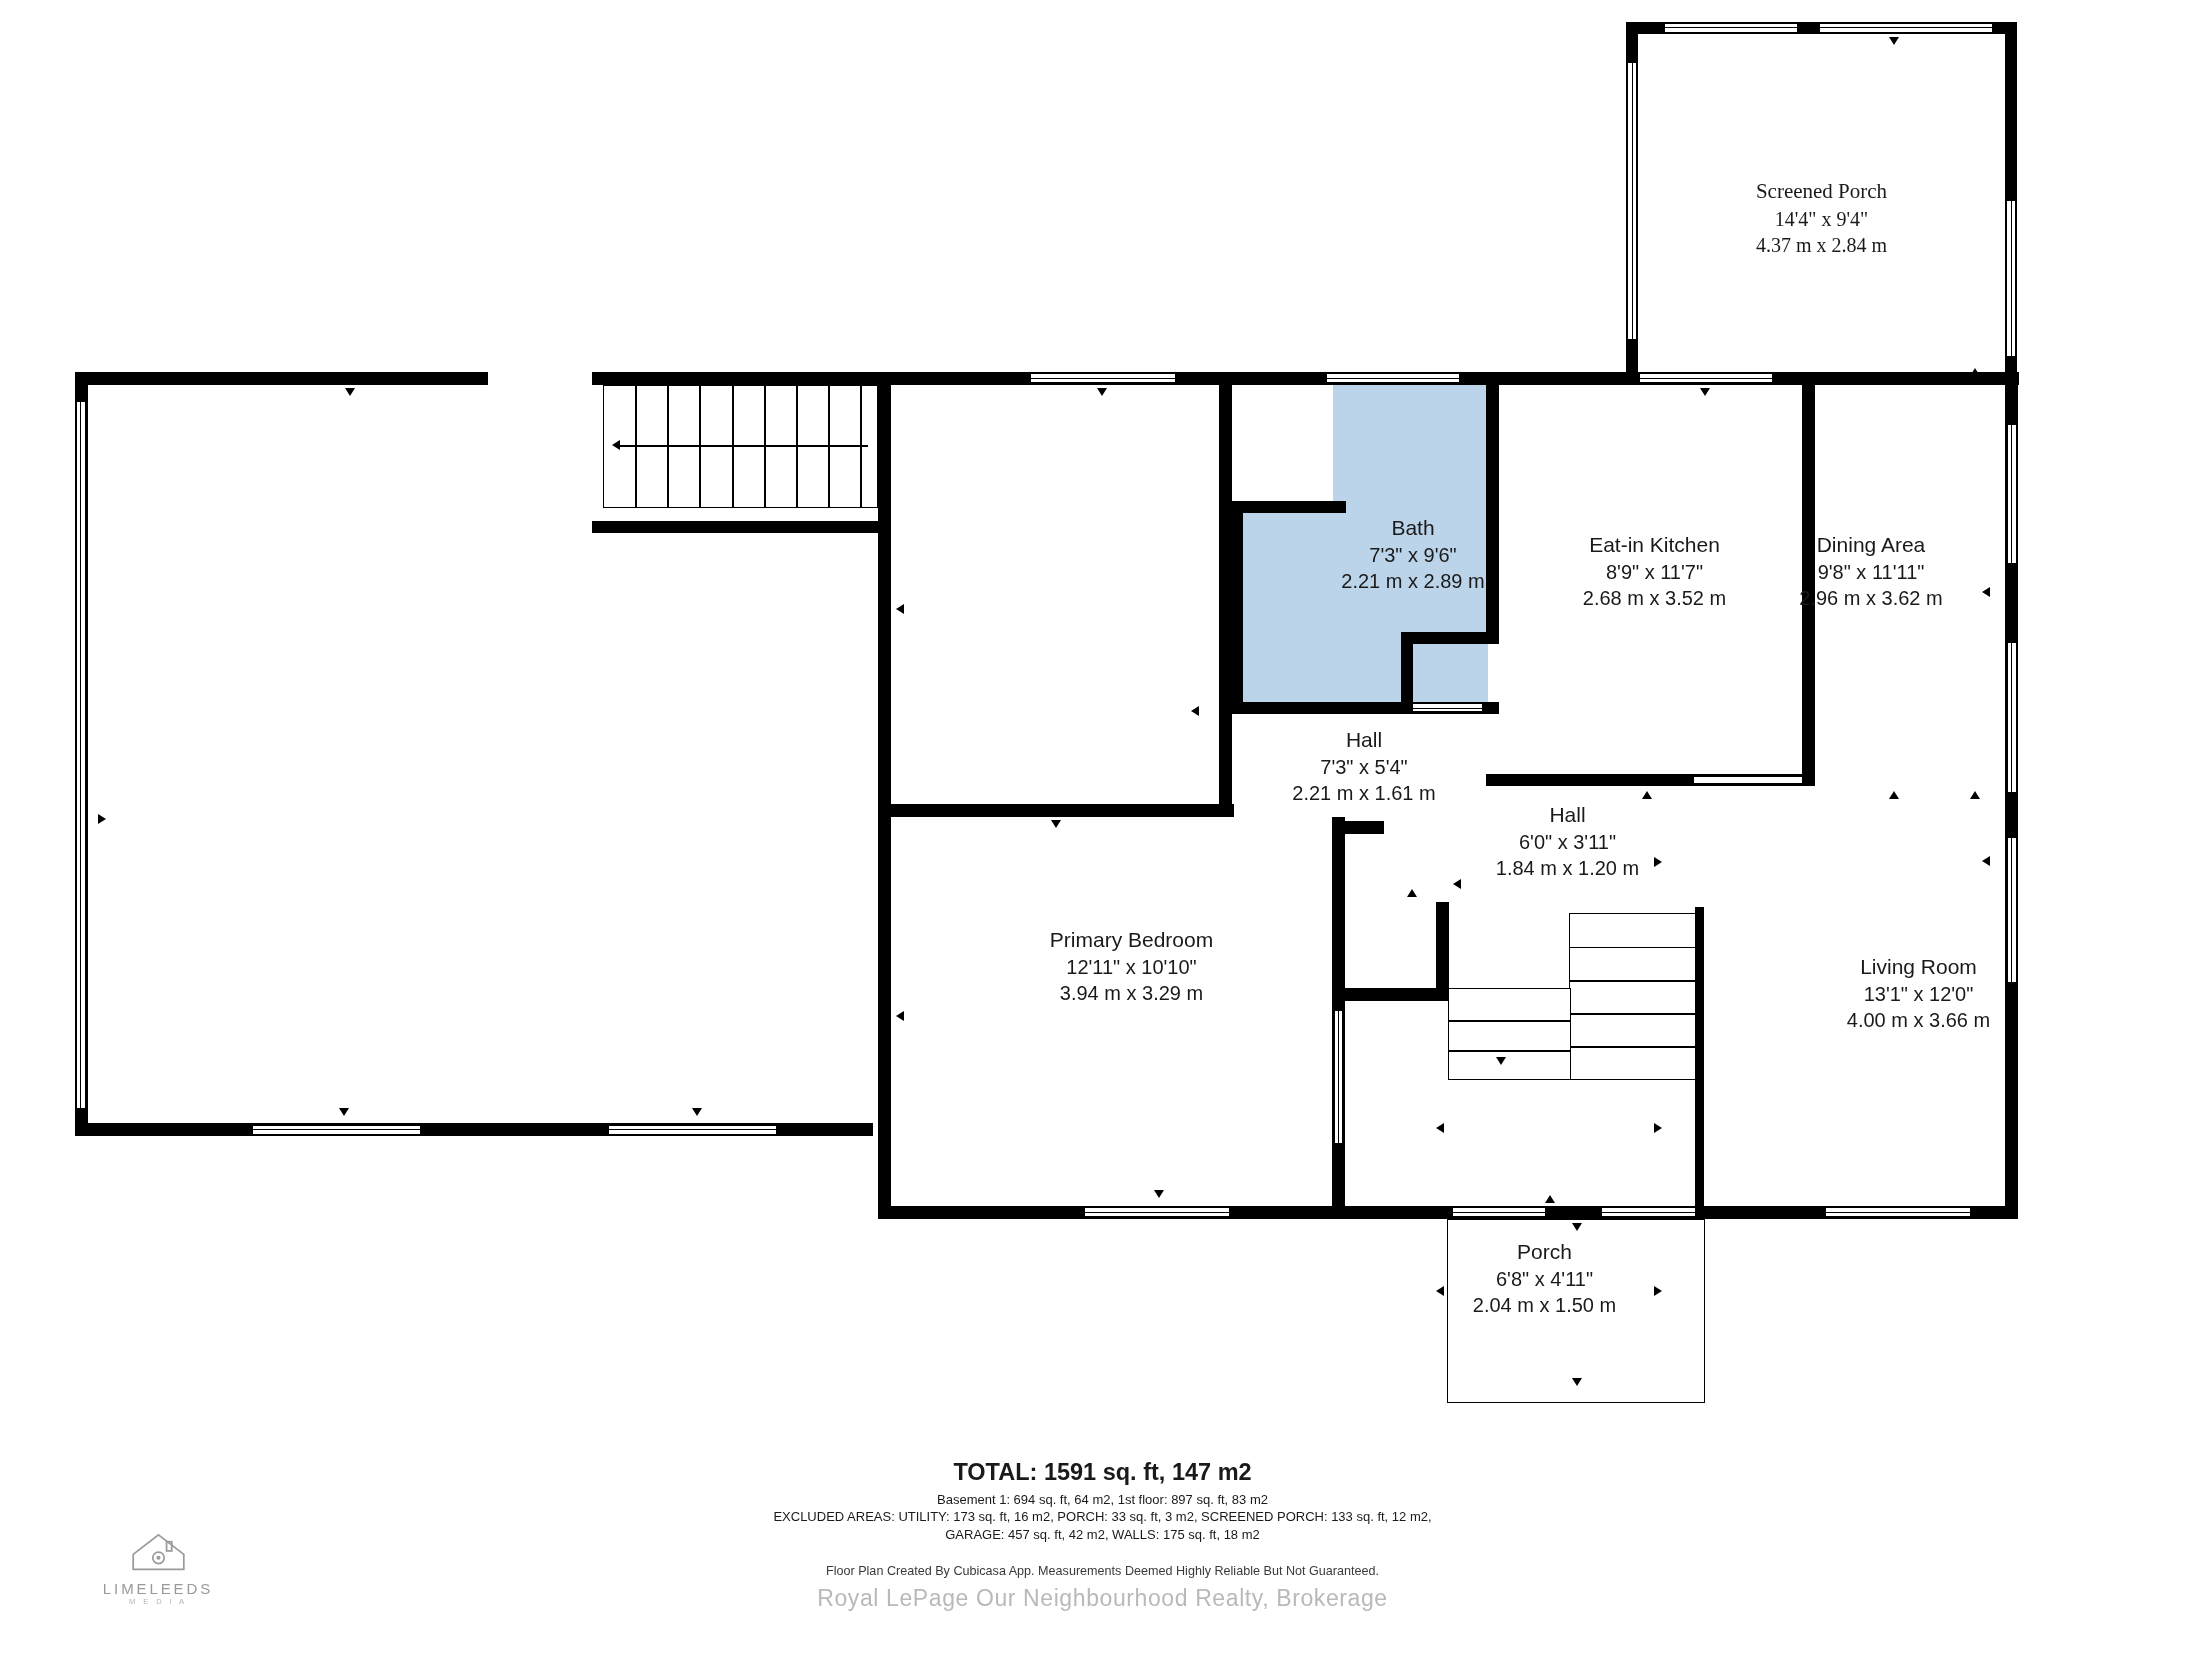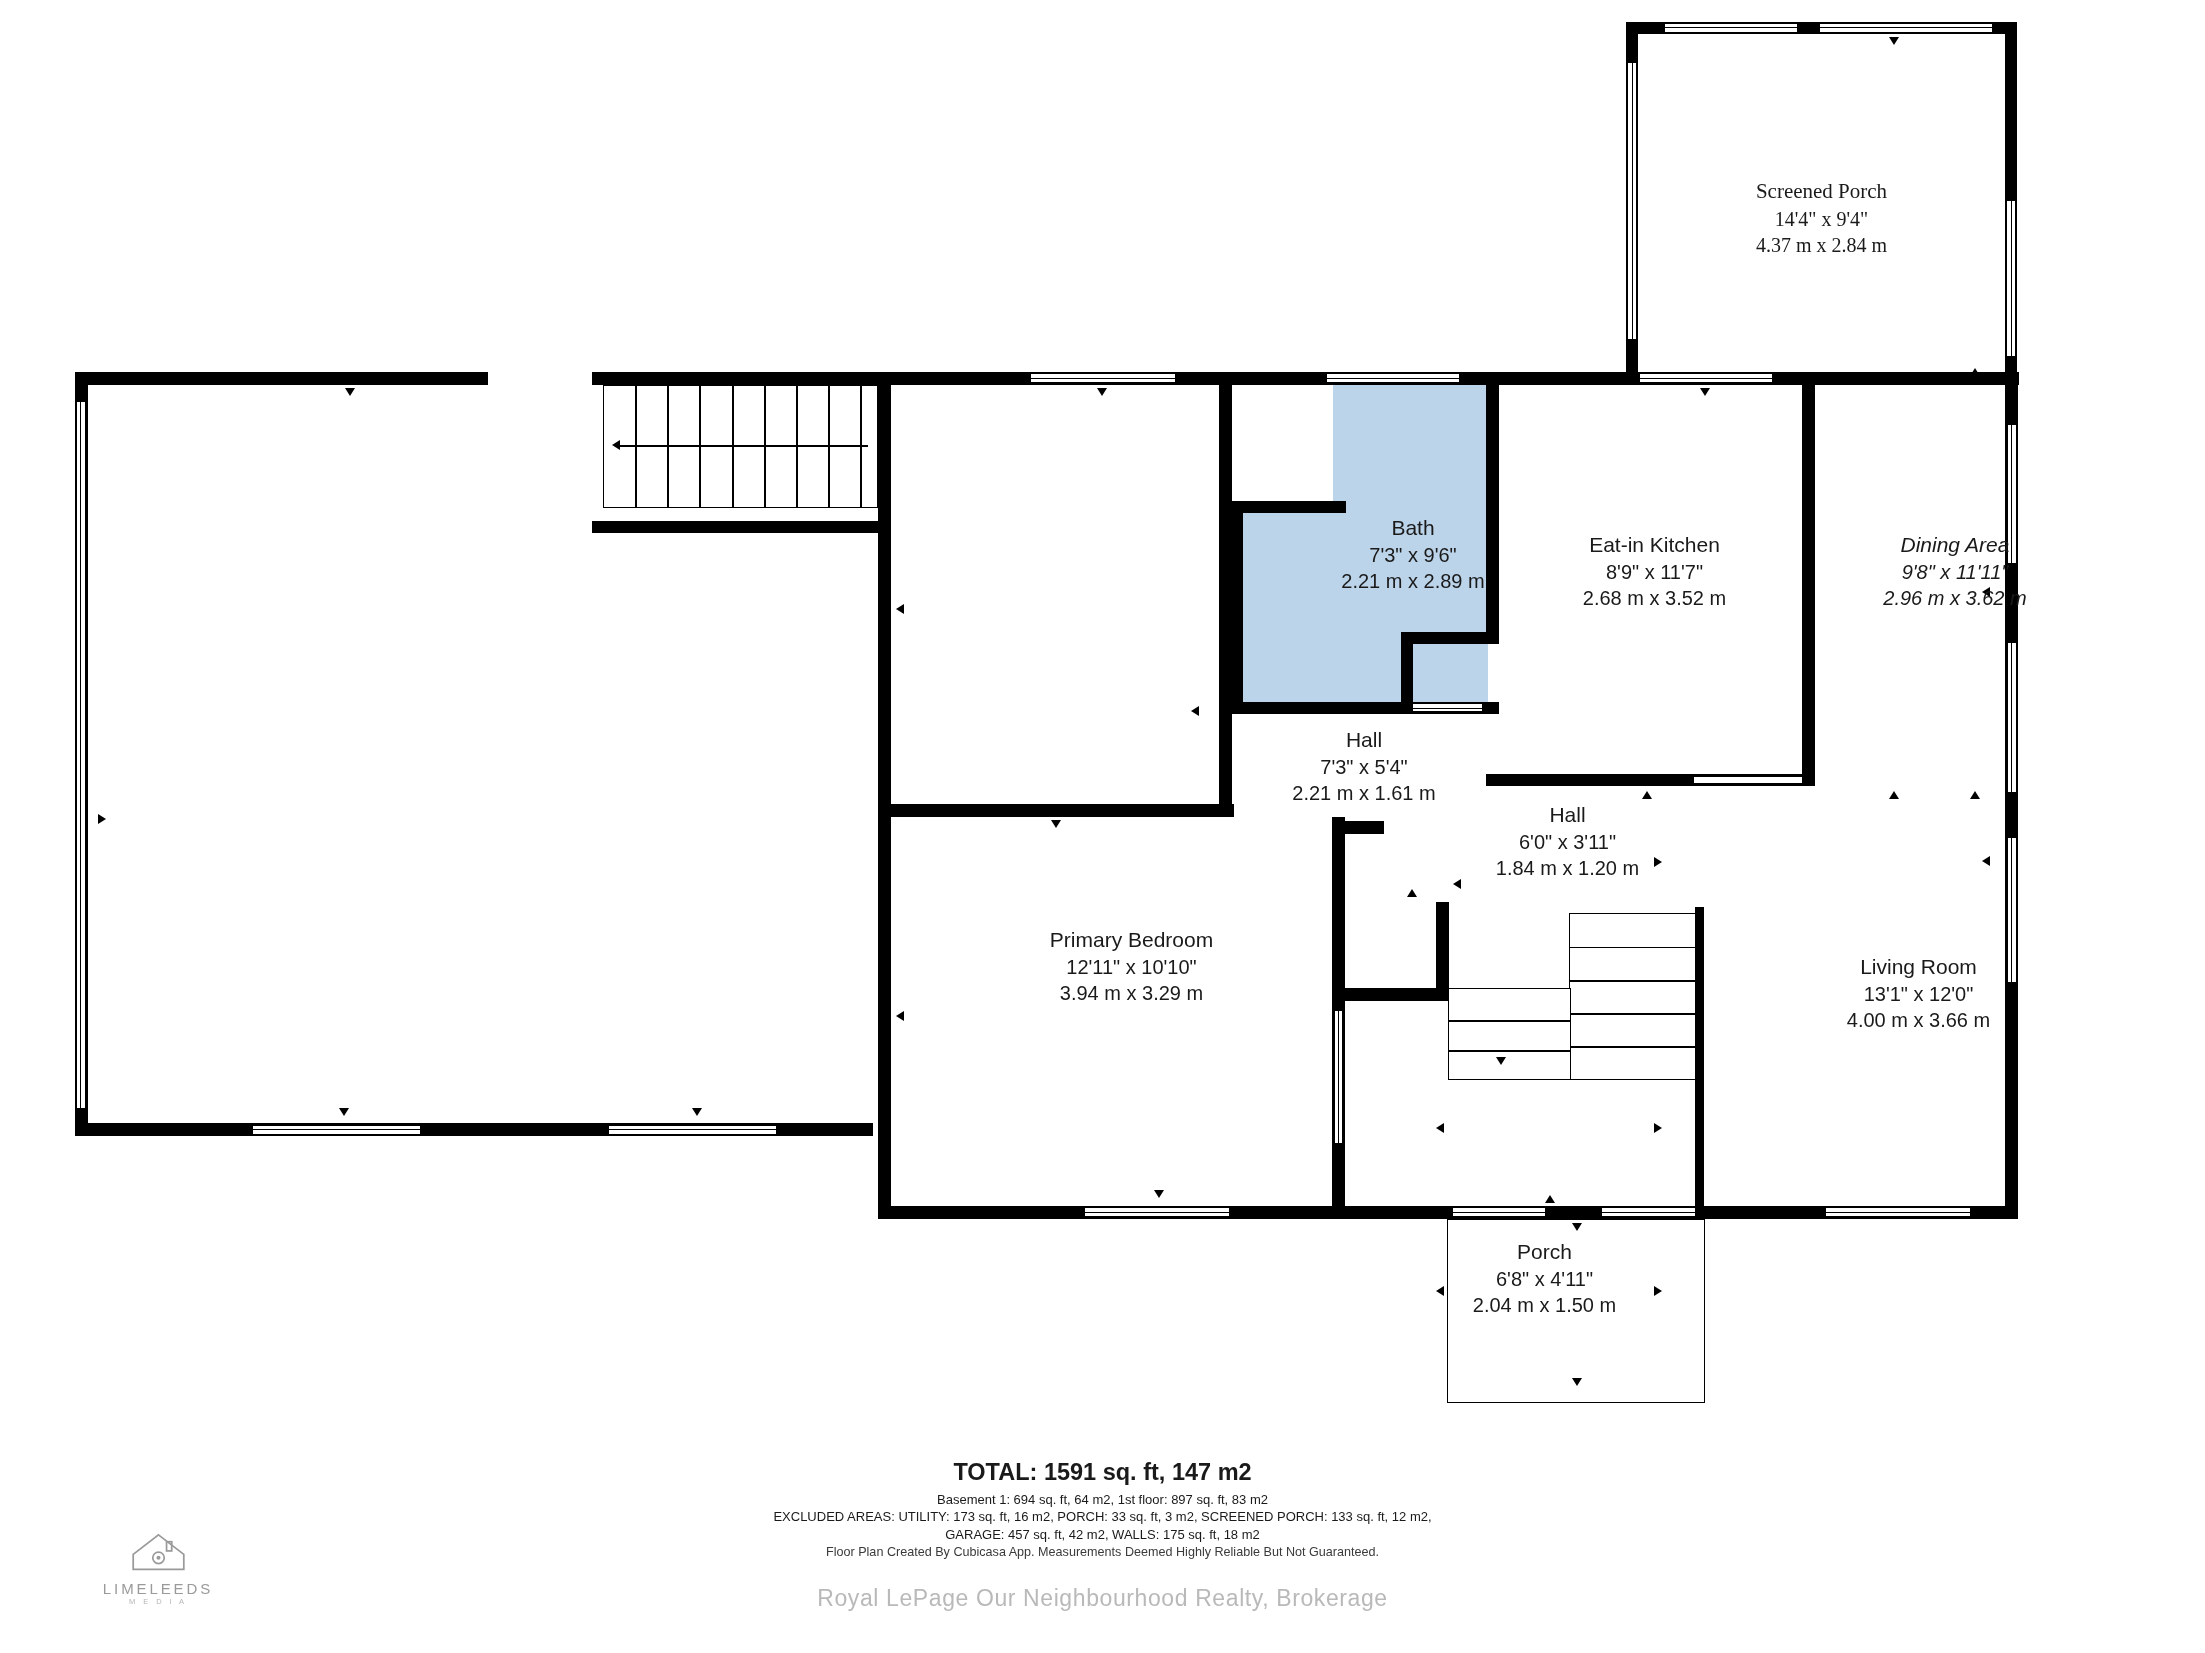--- a/index.html
+++ b/index.html
@@ -81,21 +81,21 @@
     font-weight: bold;
     margin-bottom: 4.6px;
   }
   #footer .line {
     font-size: 13px;
     line-height: 1.35;
   }
   #footer .disclaim {
     font-size: 12.6px;
     color: #3a3a3a;
-    margin-top: 2px;
+    margin-top: 21px;
   }
   #brokerage {
     position: absolute;
     left: 0;
     top: 1585px;
     width: 2205px;
     text-align: center;
     font-size: 23px;
     color: #b9b9b9;
     letter-spacing: 0.6px;
@@ -262,21 +262,21 @@
   <div class="label" style="left:1505px; top:531px; width:299px;">
     <div class="nm">Eat-in Kitchen</div>
     <div class="dim">8'9" x 11'7"</div>
     <div class="dim">2.68 m x 3.52 m</div>
   </div>
 
   <div class="wall" style="left:1802px; top:603px; width:12.6px; height:183px;"></div>
   <div class="arrow ar-u" style="left:1889px; top:791px;"></div>
   <div class="arrow ar-u" style="left:1970px; top:791px;"></div>
 
-  <div class="label" style="left:1820px; top:531px; width:270px;font-style:italic;">
+  <div class="label" style="left:1736px; top:531px; width:270px;">
     <div class="nm">Dining Area</div>
     <div class="dim">9'8" x 11'11"</div>
     <div class="dim">2.96 m x 3.62 m</div>
   </div>
 
   <div class="label" style="left:1229px; top:726px; width:270px;">
     <div class="nm">Hall</div>
     <div class="dim">7'3" x 5'4"</div>
     <div class="dim">2.21 m x 1.61 m</div>
   </div>

